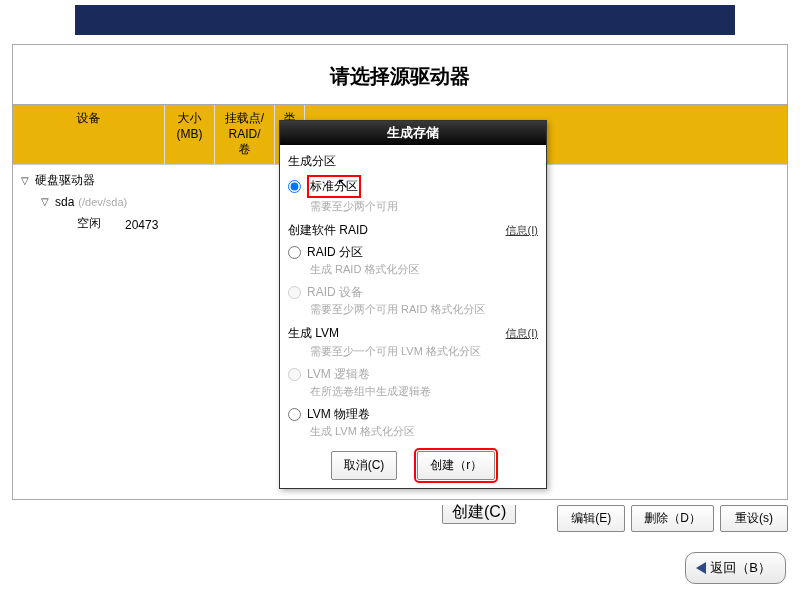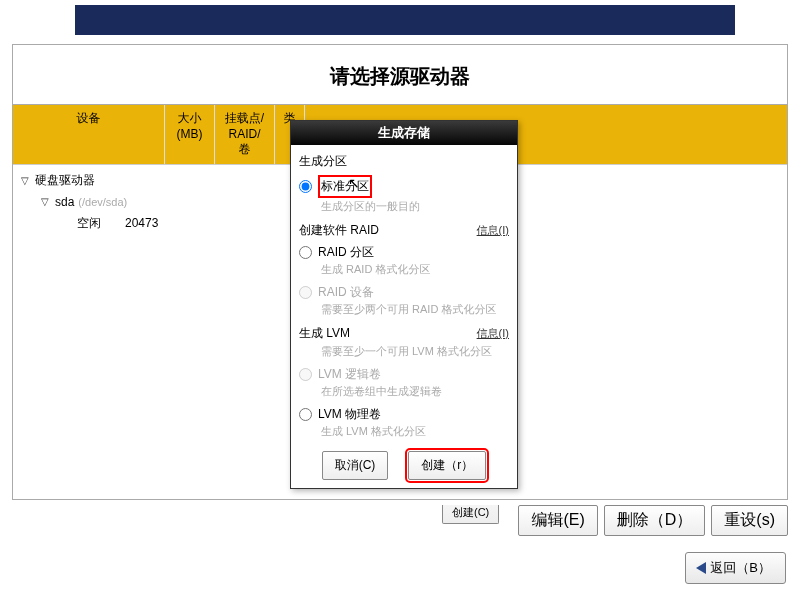--- a/index.html
+++ b/index.html
@@ -19,52 +19,52 @@
     .th-size { width: 50px; }
     .th-mount { width: 60px; }
     .th-type { width: 30px; }
     
     .tree-area { padding: 4px 0 0 8px; }
     .tree-row { display: flex; align-items: center; padding: 3px 0; font-size: 12px; }
     .tree-toggle { width: 14px; font-size: 10px; color: #333; }
     .tree-label { flex: 0 0 auto; }
     .tree-secondary { color: #aaa; margin-left: 4px; font-size: 11px; }
     .tree-row.indent1 { padding-left: 20px; }
-    .tree-row.indent2 { padding-left: 56px; }
+    .tree-row.indent2 { padding-left: 56px; align-items: flex-end; }
     .tree-size { position: absolute; left: 160px; }
     
     .bottom-buttons { position: absolute; top: 505px; left: 12px; right: 12px; display: flex; justify-content: flex-end; gap: 6px; }
-    .btn { border: 1px solid #888; background: linear-gradient(#fff, #eee); padding: 4px 12px; border-radius: 2px; font-size: 16px; cursor: pointer; min-width: 68px; text-align: center; }
+    .btn { border: 1px solid #888; background: linear-gradient(#fff, #eee); padding: 4px 12px; border-radius: 2px; font-size: 12px; cursor: pointer; min-width: 68px; text-align: center; }
     
     .nav-buttons { position: absolute; bottom: 16px; right: 14px; display: flex; gap: 8px; }
-    .nav-btn { border: 1px solid #888; background: linear-gradient(#fdfdfd, #e8e8e8); padding: 6px 14px 6px 10px; border-radius: 3px; font-size: 13px; cursor: pointer; display: flex; align-items: center; gap: 4px; }
+    .nav-btn { border: 1px solid #888; background: linear-gradient(#fdfdfd, #e8e8e8); padding: 6px 14px 6px 10px; border-radius: 10px; font-size: 13px; cursor: pointer; display: flex; align-items: center; gap: 4px; }
     .nav-arrow { display: inline-block; width: 0; height: 0; }
     .arrow-left { border-top: 6px solid transparent; border-bottom: 6px solid transparent; border-right: 10px solid #2a4a8a; }
     .arrow-right { border-top: 6px solid transparent; border-bottom: 6px solid transparent; border-left: 10px solid #2a4a8a; }
     
-    .dialog { position: absolute; top: 120px; left: 290px; width: 228px; background: #fff; border: 1px solid #333; box-shadow: 2px 2px 6px rgba(0,0,0,0.3); z-index: 10; }
+    .dialog { position: absolute; top: 120px; left: 279px; width: 268px; background: #fff; border: 1px solid #333; box-shadow: 2px 2px 6px rgba(0,0,0,0.3); z-index: 10; }
     .dialog-title { background: linear-gradient(#3a3a3a, #050505); color: #fff; text-align: center; padding: 3px 0; font-weight: bold; font-size: 13px; }
     .dialog-body { padding: 4px 8px 8px; }
     
     .section-label { font-size: 12px; padding: 4px 0 2px; display: flex; justify-content: space-between; align-items: center; }
     .info-link { color: #333; font-size: 11px; text-decoration: underline; cursor: pointer; }
     
     .radio-row { display: flex; align-items: center; padding: 3px 0 1px; font-size: 12px; }
     .radio-row input[type="radio"] { margin-right: 6px; }
     .radio-row.disabled { color: #aaa; }
     .radio-desc { font-size: 11px; color: #aaa; padding: 0 0 4px 22px; }
     
     .highlight-box { border: 2px solid red; padding: 1px 1px; display: inline-block; position: relative; text-align: right; }
     .cursor-arrow { position: absolute; top: -2px; left: 28px; font-size: 14px; color: #000; pointer-events: none; }
     
     .dialog-buttons { display: flex; justify-content: center; gap: 20px; padding-top: 8px; }
     .dlg-btn { border: 1px solid #888; background: linear-gradient(#fff, #eee); padding: 5px 12px; border-radius: 2px; font-size: 12px; cursor: pointer; }
     .red-outline { outline: 2px solid red; outline-offset: 1px; }
     
-    .partial-btn { position: absolute; top: 505px; left: 442px; border: 1px solid #888; border-top: none; background: linear-gradient(#f5f5f5, #eee); padding: 0 9px 4px; border-radius: 0 0 2px 2px; font-size: 11px; height: 19px; line-height: 14px; z-index: 5; }
+    .partial-btn { position: absolute; top: 505px; left: 442px; border: 1px solid #888; border-top: none; background: linear-gradient(#f5f5f5, #eee); padding: 0 9px 4px; border-radius: 0 0 2px 2px; font-size: 16px; height: 19px; line-height: 14px; z-index: 5; }
   </style>
 </head>
 <body>
 
 <div class="top-banner"></div>
 
 <div class="main-frame">
   <div class="title-bar">请选择源驱动器</div>
 
   <div class="table-area">
@@ -115,21 +115,21 @@
   <div class="dialog-body">
 
     <div class="section-label">生成分区</div>
     <div class="radio-row">
       <input type="radio" checked="" style="">
       <span class="highlight-box">
         <span>标准分区</span>
         <span class="cursor-arrow">↖</span>
       </span>
     </div>
-    <div class="radio-desc">生成分区的一般目的</div>
+    <div class="radio-desc">需要至少两个可用</div>
 
     <div class="section-label">
       <span>创建软件 RAID</span>
       <span class="info-link">信息(I)</span>
     </div>
     <div class="radio-row">
       <input type="radio" style="">
       <span>RAID 分区</span>
     </div>
     <div class="radio-desc">生成 RAID 格式化分区</div>

